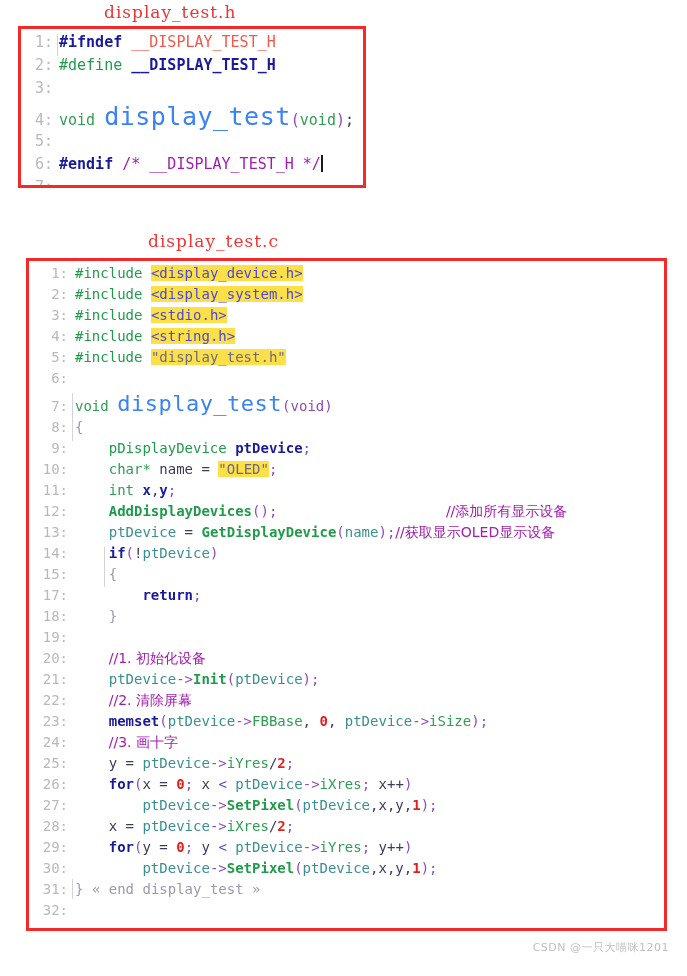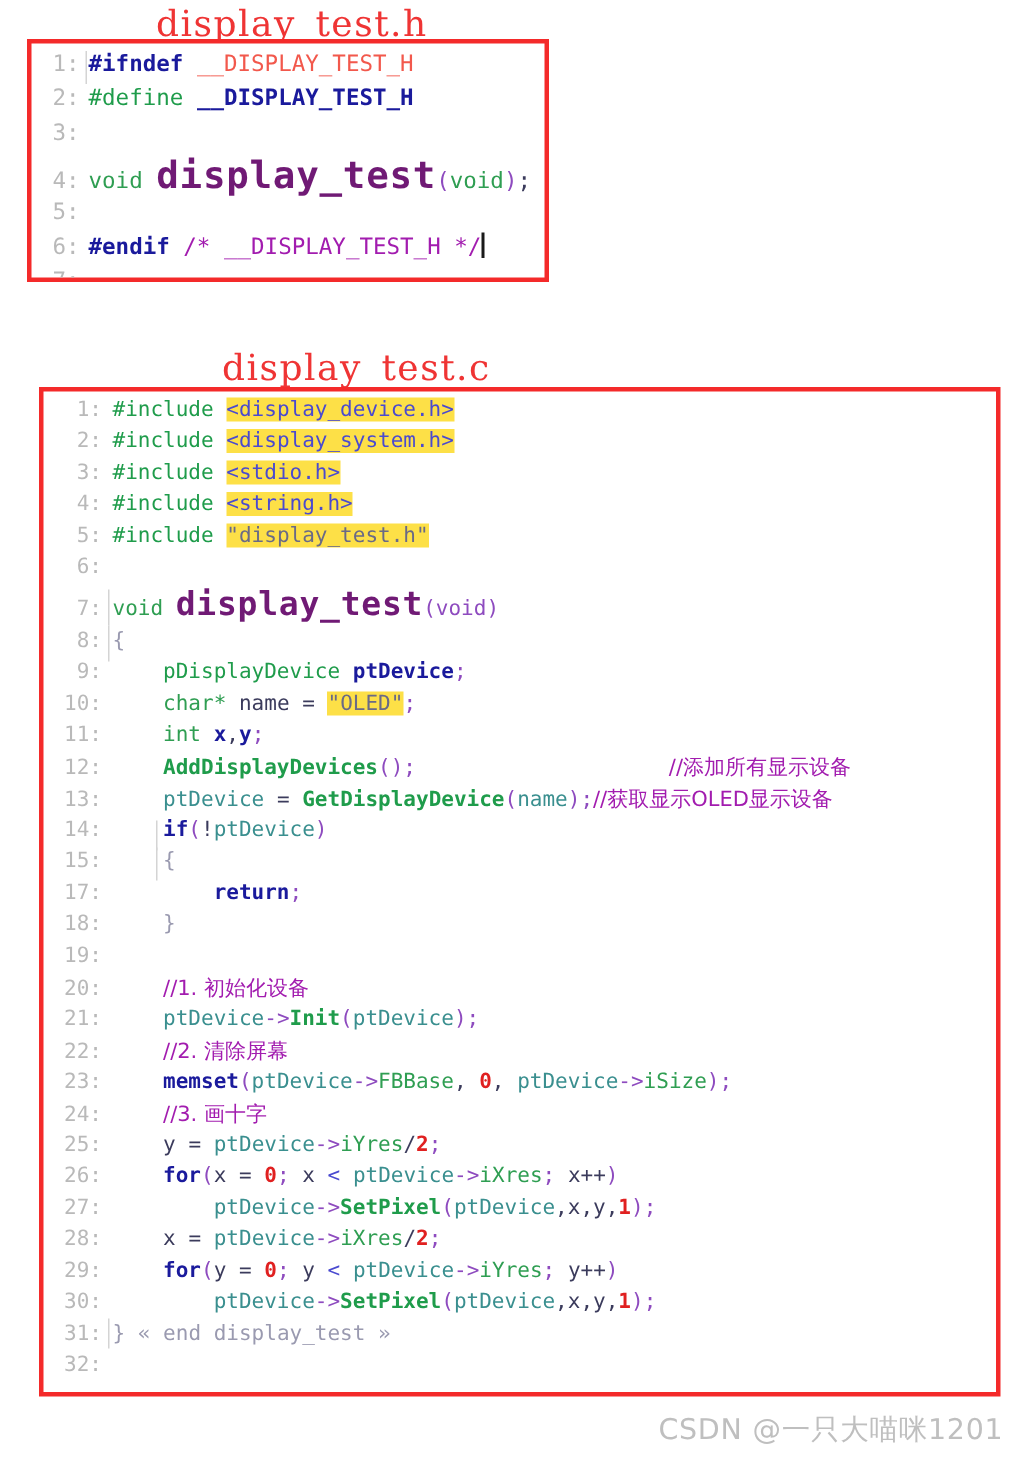--- a/index.html
+++ b/index.html
@@ -13,21 +13,21 @@
     position: relative;
     font-family: "DejaVu Sans Mono", monospace;
     overflow: hidden;
   }
 
   
   .file-title {
     position: absolute;
     color: #ef3434;
     font-family: "DejaVu Serif", serif;
-    font-size: 24px;
+    font-size: 17px;
     letter-spacing: 1px;
     white-space: pre;
   }
   #title-h   { left: 104px; top: 2px; }
   #title-c   { left: 148px; top: 231px; }
 
   
   .code-box {
     position: absolute;
     border: 3px solid #f42a2a;
@@ -75,21 +75,21 @@
     font-size: 14px;
   }
   #box-c .code { position: relative; }
 
   
   .t-pre      { color: #1a1a9c; font-weight: bold; }            
   .t-pre-g    { color: #1f9c4b; }                                
   .t-macro-r  { color: #f2584c; }                                
   .t-macro-b  { color: #1a1a9c; font-weight: bold; }             
   .t-type     { color: #2f9e52; }                                
-  .t-fnbig    { color: #701a75; font-weight: bold; font-size: 25px; letter-spacing: 0.5px; }
+  .t-fnbig    { color: #3b82f6; font-weight: normal; font-size: 25px; letter-spacing: 0.5px; }
   .t-paren    { color: #8e4bbf; }                                
   .t-punct    { color: #3b3b5c; }
   .t-comment  { color: #a21caf; }
   .t-cursor   {
     display: inline-block;
     width: 2px;
     height: 17px;
     background: #1a1a1a;
     vertical-align: -3px;
   }
@@ -115,21 +115,21 @@
     background: #d4d4d4;
   }
 
   
   #watermark {
     position: absolute;
     right: 18px;
     top: 940px;
     color: #bfbfbf;
     font-family: "DejaVu Sans", sans-serif;
-    font-size: 19px;
+    font-size: 11px;
     letter-spacing: 0.5px;
     white-space: pre;
   }
 </style>
 </head>
 <body>
 
 <div class="file-title" id="title-h">display_test.h</div>
 
 <div class="code-box" id="box-h">

